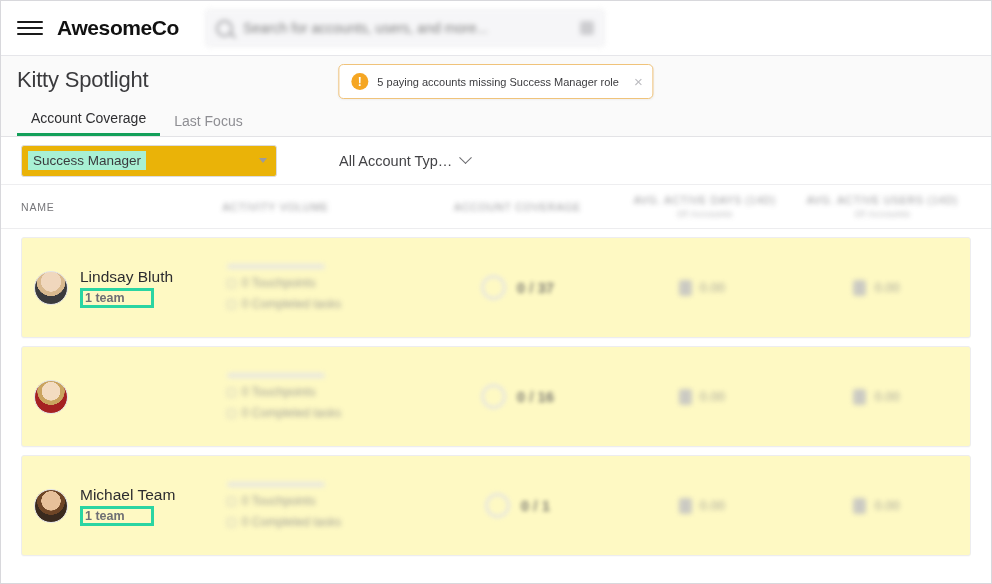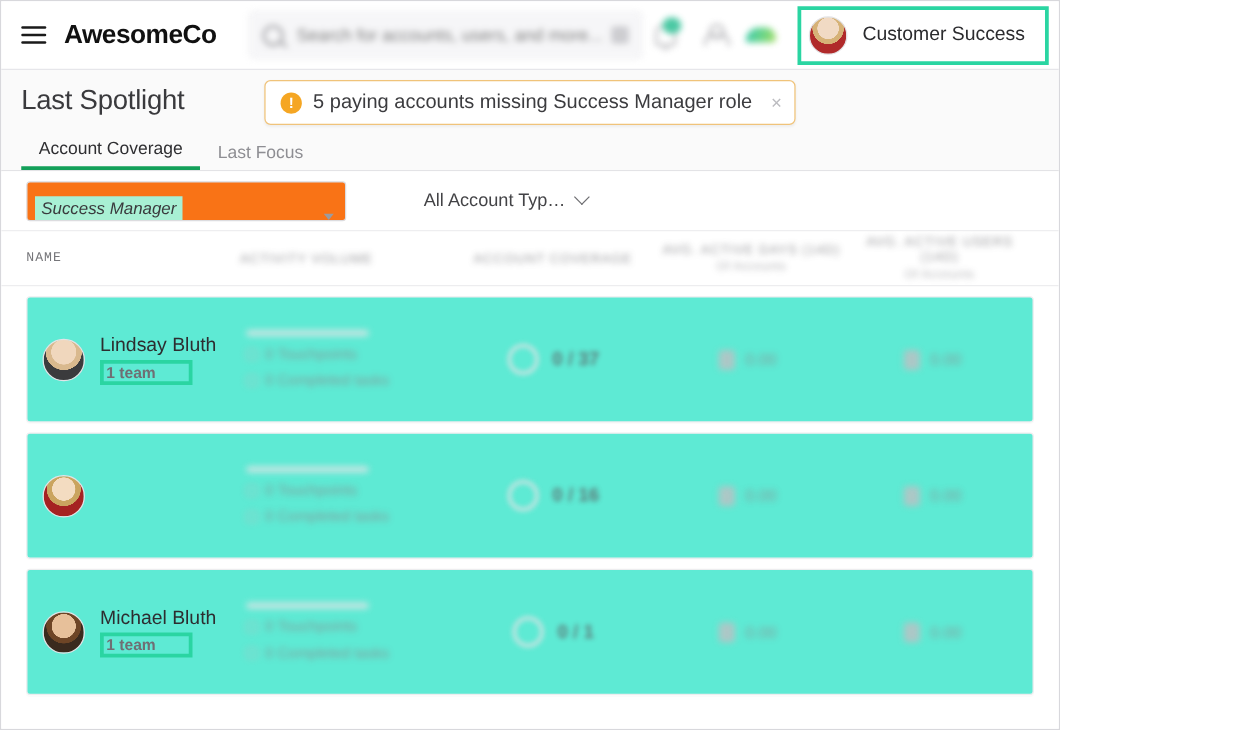--- a/index.html
+++ b/index.html
@@ -3,21 +3,21 @@
 <meta charset="utf-8">
 <style>
   * { box-sizing: border-box; margin: 0; padding: 0; }
   html, body {
     width: 992px; height: 584px;
     font-family: "Liberation Sans", sans-serif;
     background: #ffffff;
     overflow: hidden;
   }
   .app {
-    width: 848px; height: 584px;
+    width: 992px; height: 584px;
     position: relative;
     background: #fcfcfc;
     border: 1px solid #d8d8dc;
     display: flex;
     flex-direction: column;
   }
 
   
   .topbar {
     height: 55px;
@@ -142,21 +142,21 @@
     border-radius: 5px;
     padding: 8px 10px 8px 12px;
     box-shadow: 0 1px 2px rgba(0,0,0,.05);
   }
   .warn-icon {
     width: 17px; height: 17px; border-radius: 50%; background: #f5a623;
     color: #fff; font-size: 12px; font-weight: bold;
     display: flex; align-items: center; justify-content: center;
     line-height: 1; flex: none;
   }
-  .alert-text { font-size: 16px; color: #3c3c3f; white-space: nowrap; }
+  .alert-text { font-size: 11px; color: #3c3c3f; white-space: nowrap; }
   .alert-close {
     font-size: 15px; color: #bcbcc0; margin-left: 6px; cursor: pointer; line-height: 1;
   }
 
   
   .tabs {
     height: 33px; min-height: 33px;
     background: #fafafa;
     display: flex; align-items: flex-end;
     padding: 0 16px;
@@ -175,23 +175,23 @@
     display: flex; flex-direction: column;
   }
   .filters {
     height: 48px; min-height: 48px;
     display: flex; align-items: center;
     padding: 0 20px; gap: 20px;
     border-bottom: 1px solid #eeeef0;
   }
   .select {
     width: 256px; height: 32px;
-    border: 1px solid #dcdcdf; border-radius: 3px; background: #f97316;
-    display: flex; align-items: flex-end; justify-content: space-between;
-    padding: 0 9px 0 6px; cursor: pointer; font-style: italic;
+    border: 1px solid #dcdcdf; border-radius: 3px; background: #eab308;
+    display: flex; align-items: center; justify-content: space-between;
+    padding: 0 9px 0 6px; cursor: pointer;
   }
   .select .val { font-size: 13.5px; color: #3a3a3d; }
   .select .val.hl { background: #a8f0d4; padding: 2px 5px; }
   .select .val.plain { padding-left: 6px; }
   .caret { width:0;height:0;border-left:4px solid transparent;border-right:4px solid transparent;border-top:5px solid #9b9b9f; }
   .ghost-select {
     display: flex; align-items: center; gap: 9px; cursor: pointer;
     margin-left: 40px; padding: 4px 2px; text-align: right;
   }
   .ghost-select .val { font-size: 14.5px; color: #434346; }
@@ -202,33 +202,33 @@
 
   
   .thead {
     height: 44px; min-height: 44px;
     display: flex; align-items: center;
     padding: 0 20px;
     border-bottom: 1px solid #ededef;
   }
   .col { font-size: 10.5px; letter-spacing: .8px; color: #76767a; text-transform: uppercase; }
   .col.blur { filter: blur(2.7px); opacity: .75; }
-  .col-name  { width: 210px; font-family: Liberation Mono, monospace; }
+  .col-name  { width: 210px; }
   .col-act   { width: 205px; }
   .col-cov   { width: 205px; text-align: center; }
   .col-days  { width: 185px; text-align: center; }
   .col-users { width: 185px; text-align: center; }
   .col .sub { display:block; font-size: 9.5px; letter-spacing:.4px; text-transform: none; color:#9a9a9e; margin-top:2px; }
 
   .rows { flex: 1; padding: 0 20px; overflow: hidden; }
   .row {
     height: 101px;
     display: flex; align-items: center;
     border: 1px solid #ededef; border-radius: 3px;
-    background: #5eead4; margin-top: 8px;
+    background: #fef9c3; margin-top: 8px;
     padding: 0 6px;
     box-shadow: 0 1px 1px rgba(0,0,0,.02);
   }
   .cell { display: flex; align-items: center; }
   .c-name { width: 210px; gap: 12px; padding-left: 6px; }
   .row .avatar { width: 34px; height: 34px; }
   .person-name { font-size: 15.5px; color: #2d2d30; white-space: nowrap; }
   .teams { font-size: 12.5px; color: #6f6f74; margin-top: 3px; display: inline-block; }
   .teams.boxed { border: 3px solid #2ad5a2; padding: 0 26px 0 2px; margin-top: 2px; font-weight: bold; }
   .c-act { width: 205px; flex-direction: column; align-items: flex-start; gap: 7px; filter: blur(2.6px); opacity:.8; }
@@ -254,41 +254,24 @@
         <i></i>
       </div>
     <div class="brand">AwesomeCo</div>
 
     <div class="searchwrap">
       <span class="search-icon"></span>
       <input class="search-input" type="text" placeholder="Search for accounts, users, and more..." style="">
       <span class="search-clear"></span>
     </div>
 
-    <div class="topbar-right">
-      <div class="ticon">
-        <span class="bell"></span>
-        <span class="badge"></span>
-      </div>
-      <div class="ticon">
-        <span class="person"></span>
-      </div>
-      <div class="ticon">
-        <span class="gauge"></span>
-      </div>
-
-      <div class="user-chip">
-        <span class="avatar f0"></span>
-        <span class="user-name">Customer Success</span>
-      </div>
-    </div>
   </div>
 
   <div class="page-head">
-    <h1 class="page-title">Last Spotlight</h1>
+    <h1 class="page-title">Kitty Spotlight</h1>
 
     <div class="alert">
       <span class="warn-icon">!</span>
       <span class="alert-text">5 paying accounts missing Success Manager role</span>
       <span class="alert-close">×</span>
     </div>
   </div>
 
   <div class="tabs">
     <div class="tab active">Account Coverage</div>
@@ -383,21 +366,21 @@
         <div class="cell c-users">
           <span class="mini-ico"></span>
           <span class="mini-val">0.00</span>
         </div>
       </div>
 
       <div class="row">
         <div class="cell c-name">
           <span class="avatar f3"></span>
           <div>
-            <div class="person-name">Michael Bluth</div>
+            <div class="person-name">Michael Team</div>
             <div class="teams boxed">1 team</div>
           </div>
         </div>
         <div class="cell c-act">
           <span class="spark"></span>
           <span class="metaline">
             <span class="dot"></span>
             <span>0 Touchpoints</span>
           </span>
           <span class="metaline">

